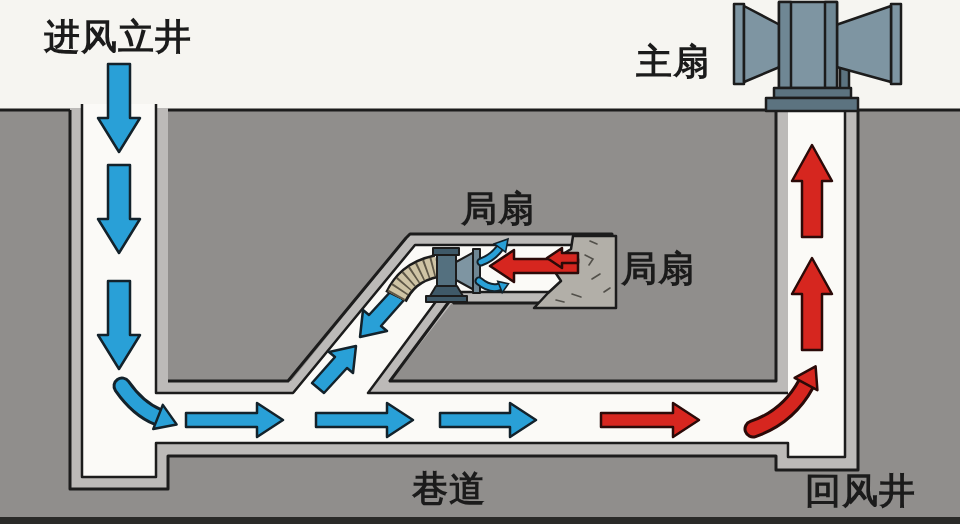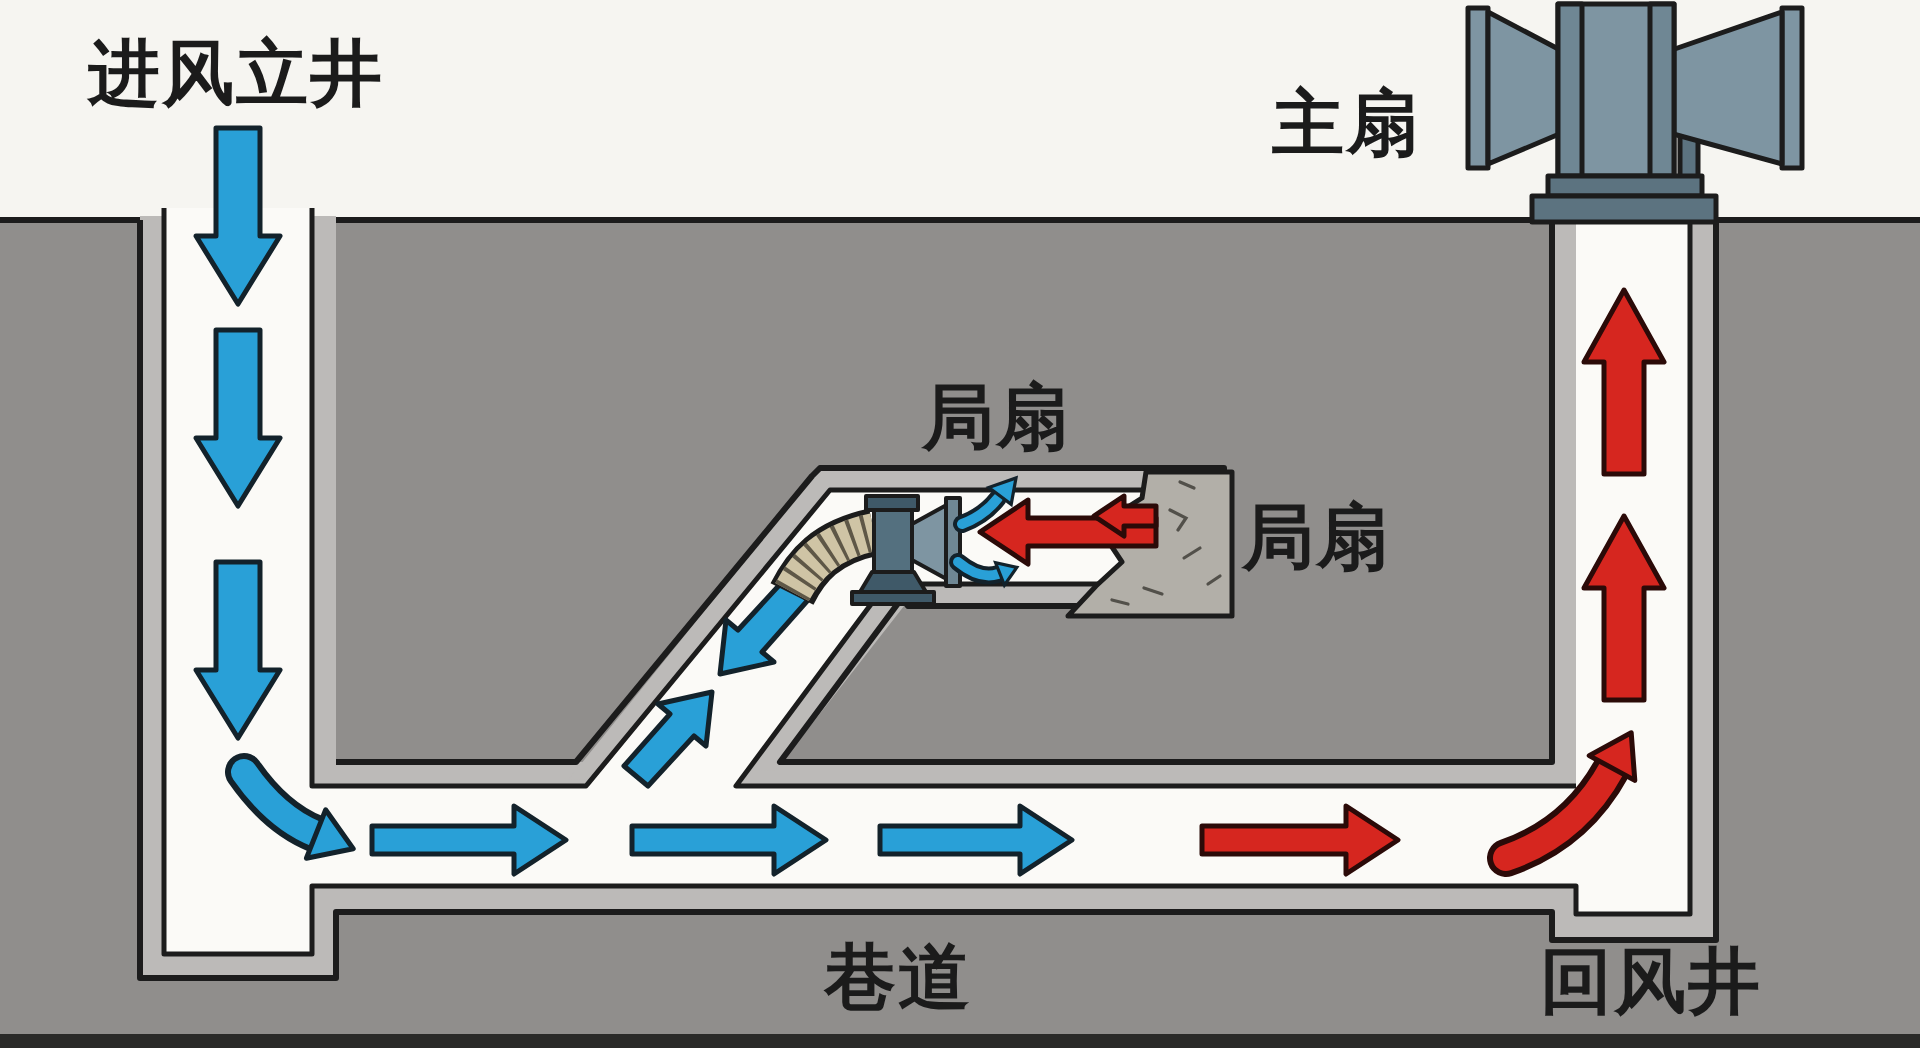--- a/index.html
+++ b/index.html
@@ -140,15 +140,15 @@
   </g>
 
   <rect x="0" y="517" width="960" height="7" fill="var(--band)"></rect>
 </svg>
 
 <div class="diagram-label" style="left:44px;top:22px">进风立井</div>
 <div class="diagram-label" style="left:636px;top:47px">主扇</div>
 <div class="diagram-label" style="left:461px;top:194px">局扇</div>
 <div class="diagram-label" style="left:621px;top:254px">局扇</div>
 <div class="diagram-label" style="left:412px;top:474px">巷道</div>
-<div class="diagram-label" style="left:770px;top:476px">回风井</div>
+<div class="diagram-label" style="left:805px;top:476px">回风井</div>
 
 </div>
 
 </body></html>

